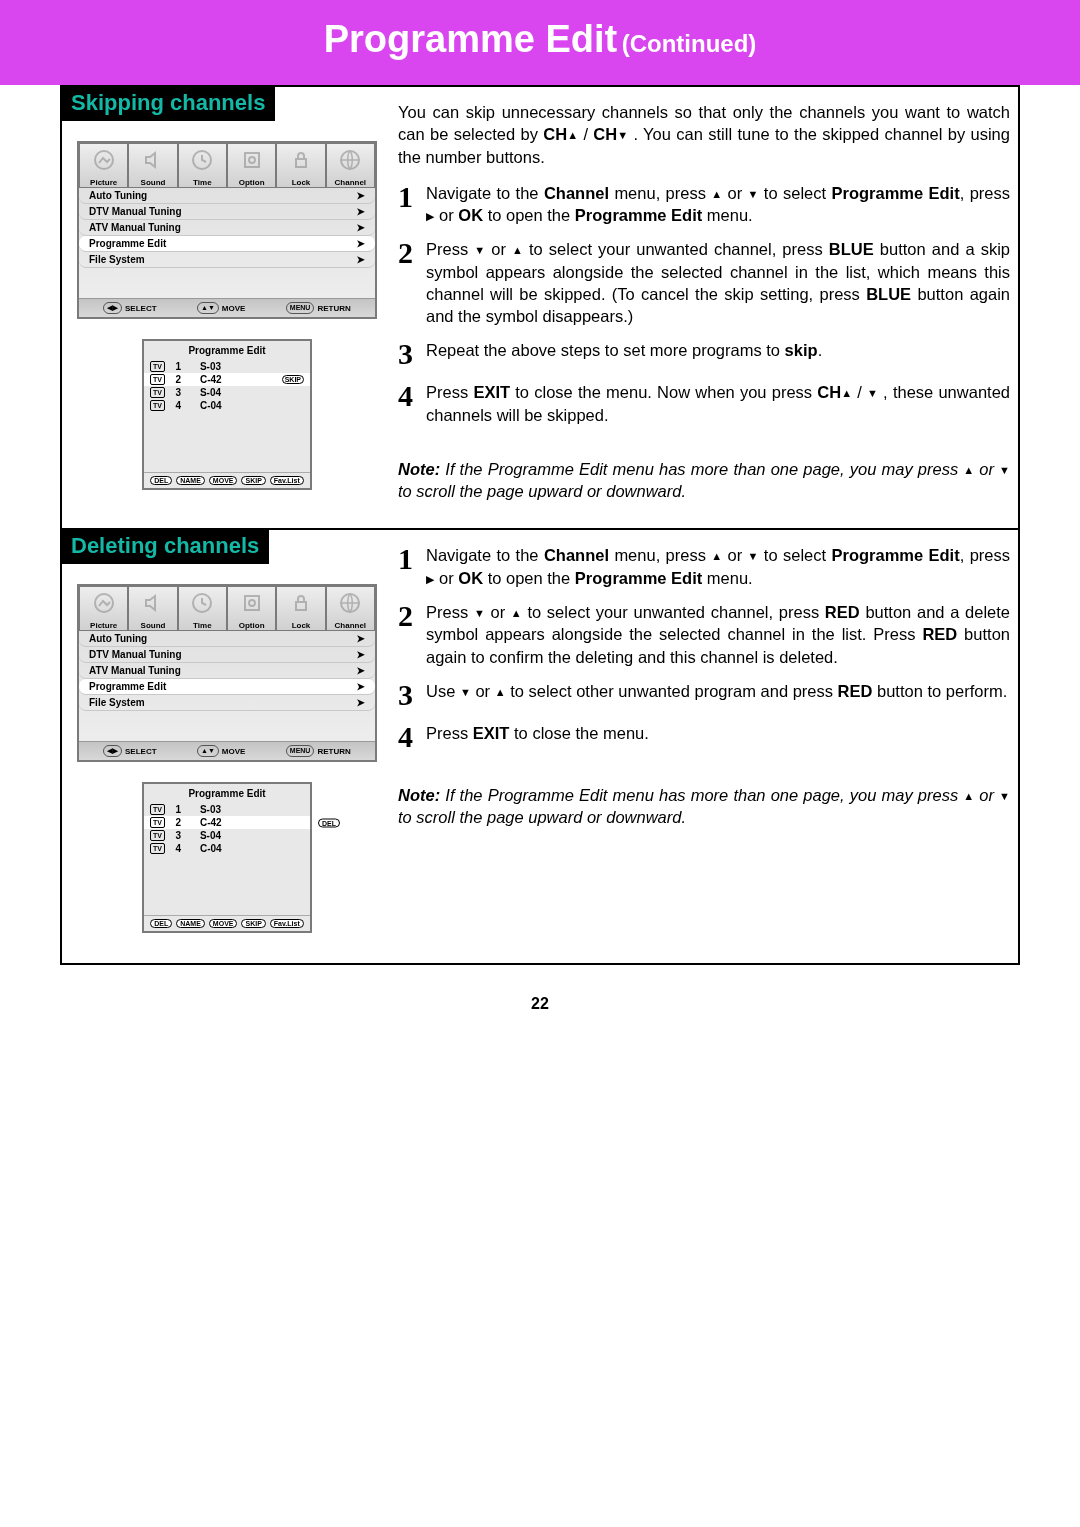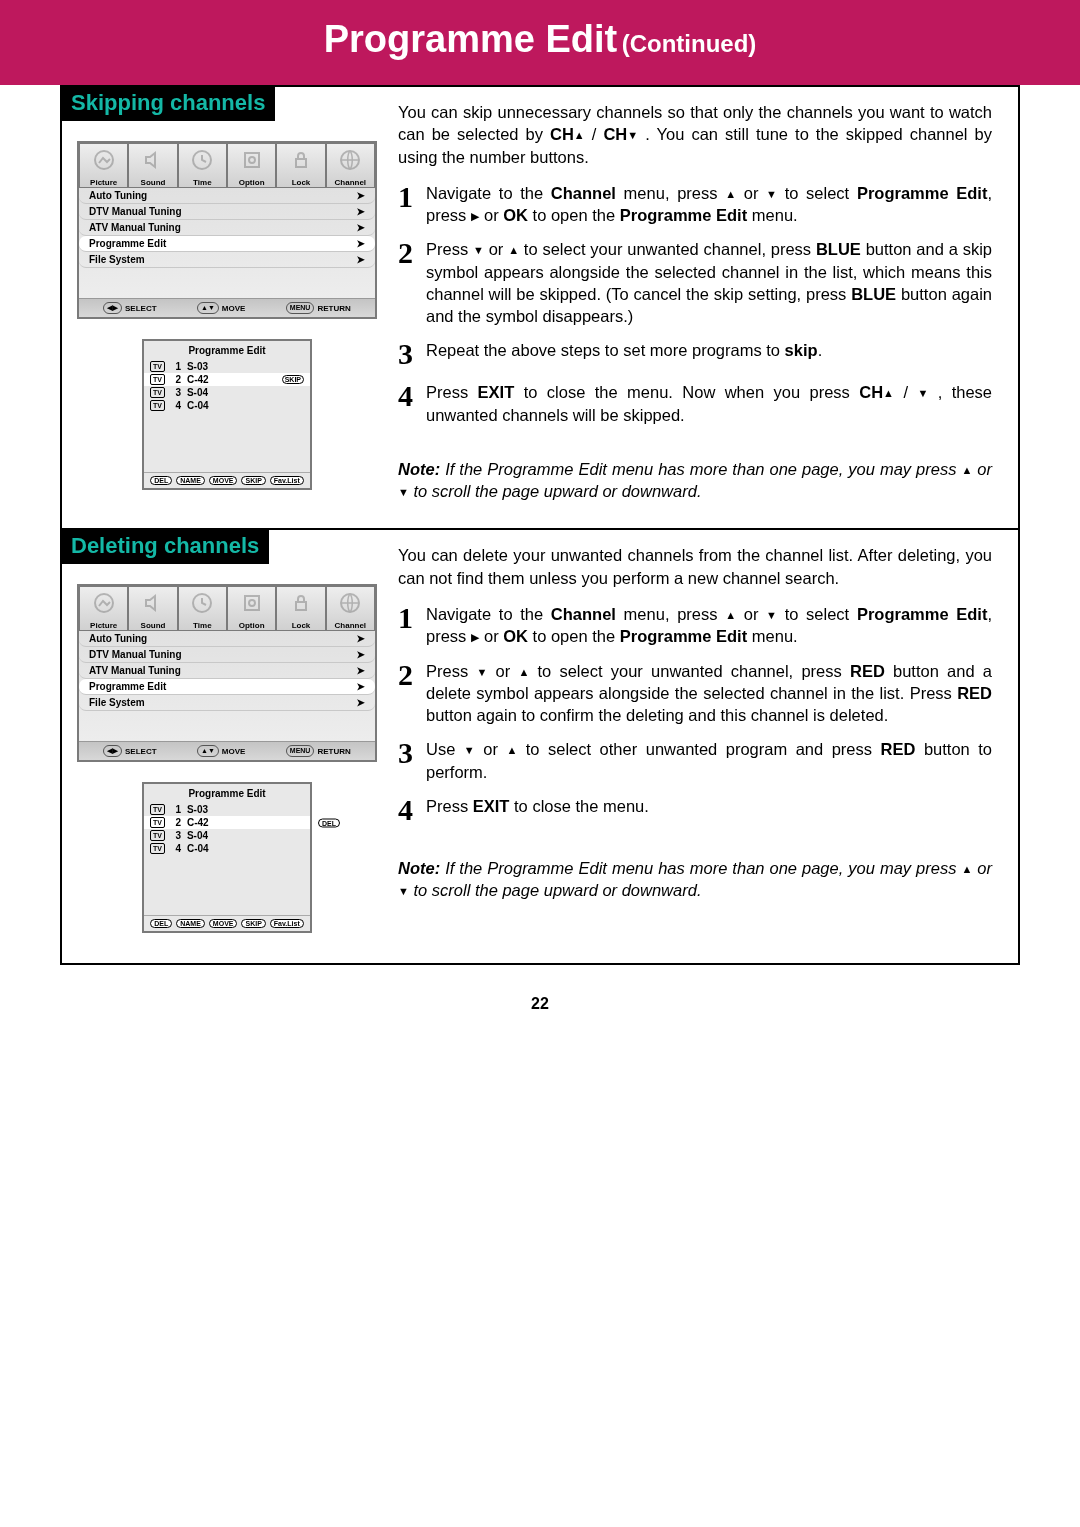--- a/index.html
+++ b/index.html
@@ -1,24 +1,24 @@
 <!DOCTYPE html>
 <html><head>
 <meta charset="utf-8">
 <style>
   * { box-sizing: border-box; margin: 0; padding: 0; }
   body { background: #fff; font-family: Arial, Helvetica, sans-serif; width: 1080px; margin: 0 auto; color: #000; }
-  .page-header { background: #be185d; color: #fff; text-align: center; padding: 18px 0 24px; }
+  .page-header { background: #d946ef; color: #fff; text-align: center; padding: 18px 0 24px; }
   .page-header .title-main { font-size: 38px; font-weight: bold; }
   .page-header .title-sub { font-size: 24px; font-weight: bold; }
   .page-body { border: 2px solid #000; margin: 0 60px 30px 60px; padding: 0; }
   .section-box { border-bottom: 2px solid #000; position: relative; display: flex; }
   .section-box:last-child { border-bottom: none; }
   .left-col { width: 330px; flex: 0 0 330px; padding: 14px 8px 20px 8px; }
-  .right-col { flex: 1; padding: 14px 26px 26px 6px; font-size: 16.5px; line-height: 1.35; }
+  .right-col { flex: 1; padding: 14px 8px 26px 6px; font-size: 16.5px; line-height: 1.35; }
   .section-label { position: absolute; top: -1px; left: -1px; background: #000; color: #14b8a6; font-weight: bold; padding: 4px 10px 5px 10px; font-size: 22px; }
   
   .osd { border: 2px solid #7a7a7a; margin: 40px auto 20px auto; width: 300px; background: linear-gradient(#dcdcdc,#efefef); }
   .osd-tabs { display: flex; }
   .osd-tab { flex: 1; border: 1px solid #7a7a7a; background: linear-gradient(#eee,#d0d0d0); text-align: center; padding-top: 4px; }
   .osd-tab svg { width: 24px; height: 24px; opacity: .55; }
   .osd-tab .lbl { font-size: 8px; font-weight: bold; display: block; margin-top: 2px; }
   .osd-items { }
   .osd-item { display: flex; justify-content: space-between; align-items: center; padding: 2px 10px; font-size: 10px; font-weight: bold; border-bottom: 1px solid #c8c8c8; border-radius: 7px; }
   .osd-item .arr { font-size: 10px; }
@@ -27,21 +27,21 @@
   .osd-footer { background: linear-gradient(#c4c4c4,#d8d8d8); display: flex; justify-content: space-around; align-items: center; font-size: 8px; font-weight: bold; padding: 3px 4px; border-top: 1px solid #999; }
   .osd-footer .hint { display: flex; align-items: center; gap: 3px; justify-content: space-between; }
   .osd-footer .icon { display: inline-block; border: 1px solid #555; border-radius: 6px; padding: 0 3px; font-size: 7px; line-height: 10px; }
   
   .chlist { border: 2px solid #7a7a7a; margin: 10px auto; width: 170px; background: #e8e8e8; }
   .chlist-title { text-align: center; font-size: 10px; font-weight: bold; padding: 4px 0; }
   .chlist-row { display: flex; align-items: center; padding: 1px 6px; font-size: 10px; font-weight: bold; gap: 6px; }
   .chlist-row.sel { background: #fff; }
   .chlist-row .tvtag { border: 1px solid #000; padding: 0 2px; font-size: 7px; border-radius: 2px; line-height: 9px; }
   .chlist-row .idx { width: 10px; text-align: right; }
-  .chlist-row .name { flex: 1; }
+  .chlist-row .name { flex: 1; margin-left: 13px; }
   .chlist-row .badge { font-size: 7px; border: 1px solid #000; padding: 0 2px; border-radius: 6px; }
   .sidebadge { position: relative; }
   .sidebadge .outside-badge { position: absolute; right: -30px; top: 50%; transform: translateY(-50%); font-size: 7px; border: 1px solid #000; padding: 0 3px; border-radius: 6px; }
   .chlist-blank { height: 60px; }
   .chlist-footer { display: flex; justify-content: center; gap: 4px; padding: 3px 4px; border-top: 1px solid #aaa; }
   .chlist-footer .btn { border: 1px solid #000; font-size: 7px; padding: 0 3px; border-radius: 6px; font-weight: bold; background: #fff; }
   
   .intro { margin-bottom: 14px; text-align: justify; }
   .step { display: flex; margin-bottom: 12px; }
   .step .num { font-size: 30px; font-weight: bold; width: 28px; flex: 0 0 28px; line-height: 1; font-family: Georgia, 'Times New Roman', serif; }
@@ -291,21 +291,20 @@
           <span class="btn">DEL</span>
           <span class="btn">NAME</span>
           <span class="btn">MOVE</span>
           <span class="btn">SKIP</span>
           <span class="btn">Fav.List</span>
         </div>
       </div>
     </div>
 
     <div class="right-col">
-      <p class="intro">You can delete your unwanted channels from the channel list. After deleting, you can not find them unless you perform a new channel search.</p>
 
       <div class="step">
         <div class="num">1</div>
         <div class="txt"><span>Navigate to the </span><b>Channel</b><span> menu,   press </span><span class="tri">▲</span><span> or </span><span class="tri">▼</span><span> to select </span><b>Programme Edit</b><span>, press  </span><span class="tri">▶</span><span>  or </span><b>OK</b><span> to open the </span><b>Programme Edit</b><span> menu.</span></div>
       </div>
 
       <div class="step">
         <div class="num">2</div>
         <div class="txt"><span>Press </span><span class="tri">▼</span><span> or </span><span class="tri">▲</span><span> to select your unwanted channel, press </span><b>RED</b><span> button and a delete symbol appears alongside the selected channel in the list. Press </span><b>RED</b><span> button again to confirm the deleting and this channel is deleted.</span></div>
       </div>

